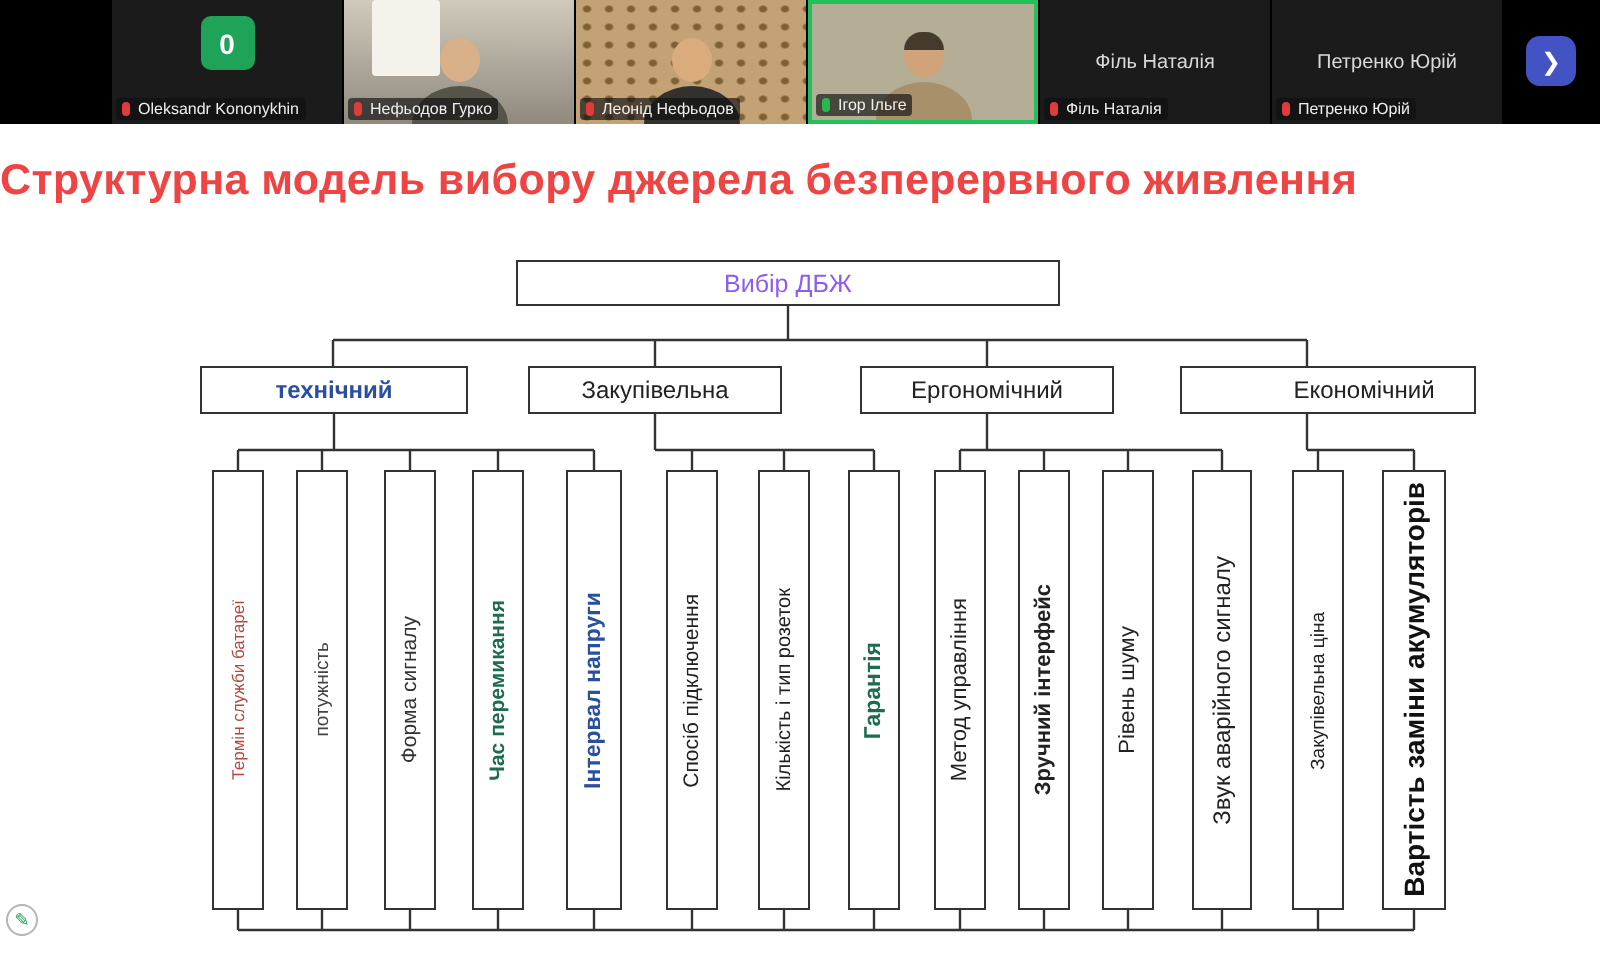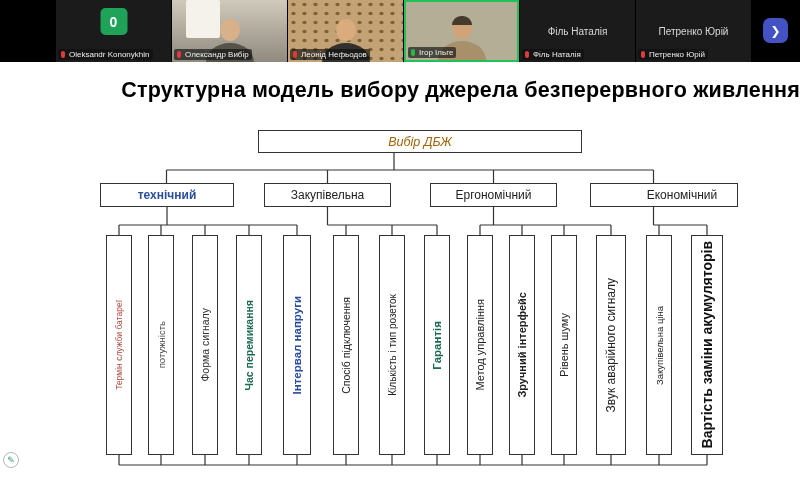--- a/index.html
+++ b/index.html
@@ -36,26 +36,26 @@
         background-size:11px 9px; }
   .t3 .torso { background:#33312e; } .t3 .head { background:#d9ab7d; }
   .t4 { background:#b3ae95; border:2px solid #20c15b; }
   .t4 .torso { background:#a8906a; } .t4 .head { background:#d0a478; }
   .nav-next { position:absolute; right:12px; top:18px; width:25px; height:25px; border-radius:7px;
               background:#4353c4; color:#fff; display:flex; align-items:center; justify-content:center;
               font-size:12px; border:none; cursor:pointer; }
 
   
   .slide { position:absolute; top:62px; left:0; width:800px; height:422px; background:#fff; }
-  .slide-title { position:absolute; top:16px; left:0; right:0; text-align:right;
-                 font-size:21.5px; font-weight:600; color:#000000; letter-spacing:.2px; }
+  .slide-title { position:absolute; top:16px; left:0; right:0; text-align:left;
+                 font-size:21.5px; font-weight:600; color:#ef4444; letter-spacing:.2px; }
   .connectors { position:absolute; top:0; left:0; width:800px; height:422px; }
   .nodebox { position:absolute; border:1px solid #333; background:#fff;
              display:flex; align-items:center; justify-content:center; }
-  .root { left:258px; top:68px; width:324px; height:23px; font-size:12.5px; color:#a16207;font-style:italic; }
+  .root { left:258px; top:68px; width:272px; height:23px; font-size:12.5px; color:#8b5cf6; }
   .cat  { top:121px; height:24px; font-size:12px; color:#222; }
   .c1 { left:100px; width:134px; color:#2b4fa0; font-weight:700; }
   .c2 { left:264px; width:127px; }
   .c3 { left:430px; width:127px; }
   .c4 { left:590px; width:148px;padding-left:36px; }
   .vbox { position:absolute; top:173px; height:220px; border:1px solid #333; background:#fff;
           display:flex; align-items:center; justify-content:center; }
   .vbox span { writing-mode:vertical-rl; transform:rotate(180deg); white-space:nowrap; }
   .i1 { left:106px; width:26px; }  .i1 span { font-size:8.5px;  color:#b0483c; }
   .i2 { left:148px; width:26px; }  .i2 span { font-size:9.5px;  color:#444; }
@@ -91,21 +91,21 @@
     </div>
 
     <div class="tile t2">
       <div class="window"></div>
       <div class="person">
         <span class="torso"></span>
         <span class="head"></span>
       </div>
       <div class="plabel">
         <span class="mic"></span>
-        <span>Олександр Вибір</span>
+        <span>Нефьодов Гурко</span>
       </div>
     </div>
 
     <div class="tile t3">
       <div class="person">
         <span class="torso"></span>
         <span class="head"></span>
       </div>
       <div class="plabel">
         <span class="mic"></span>

